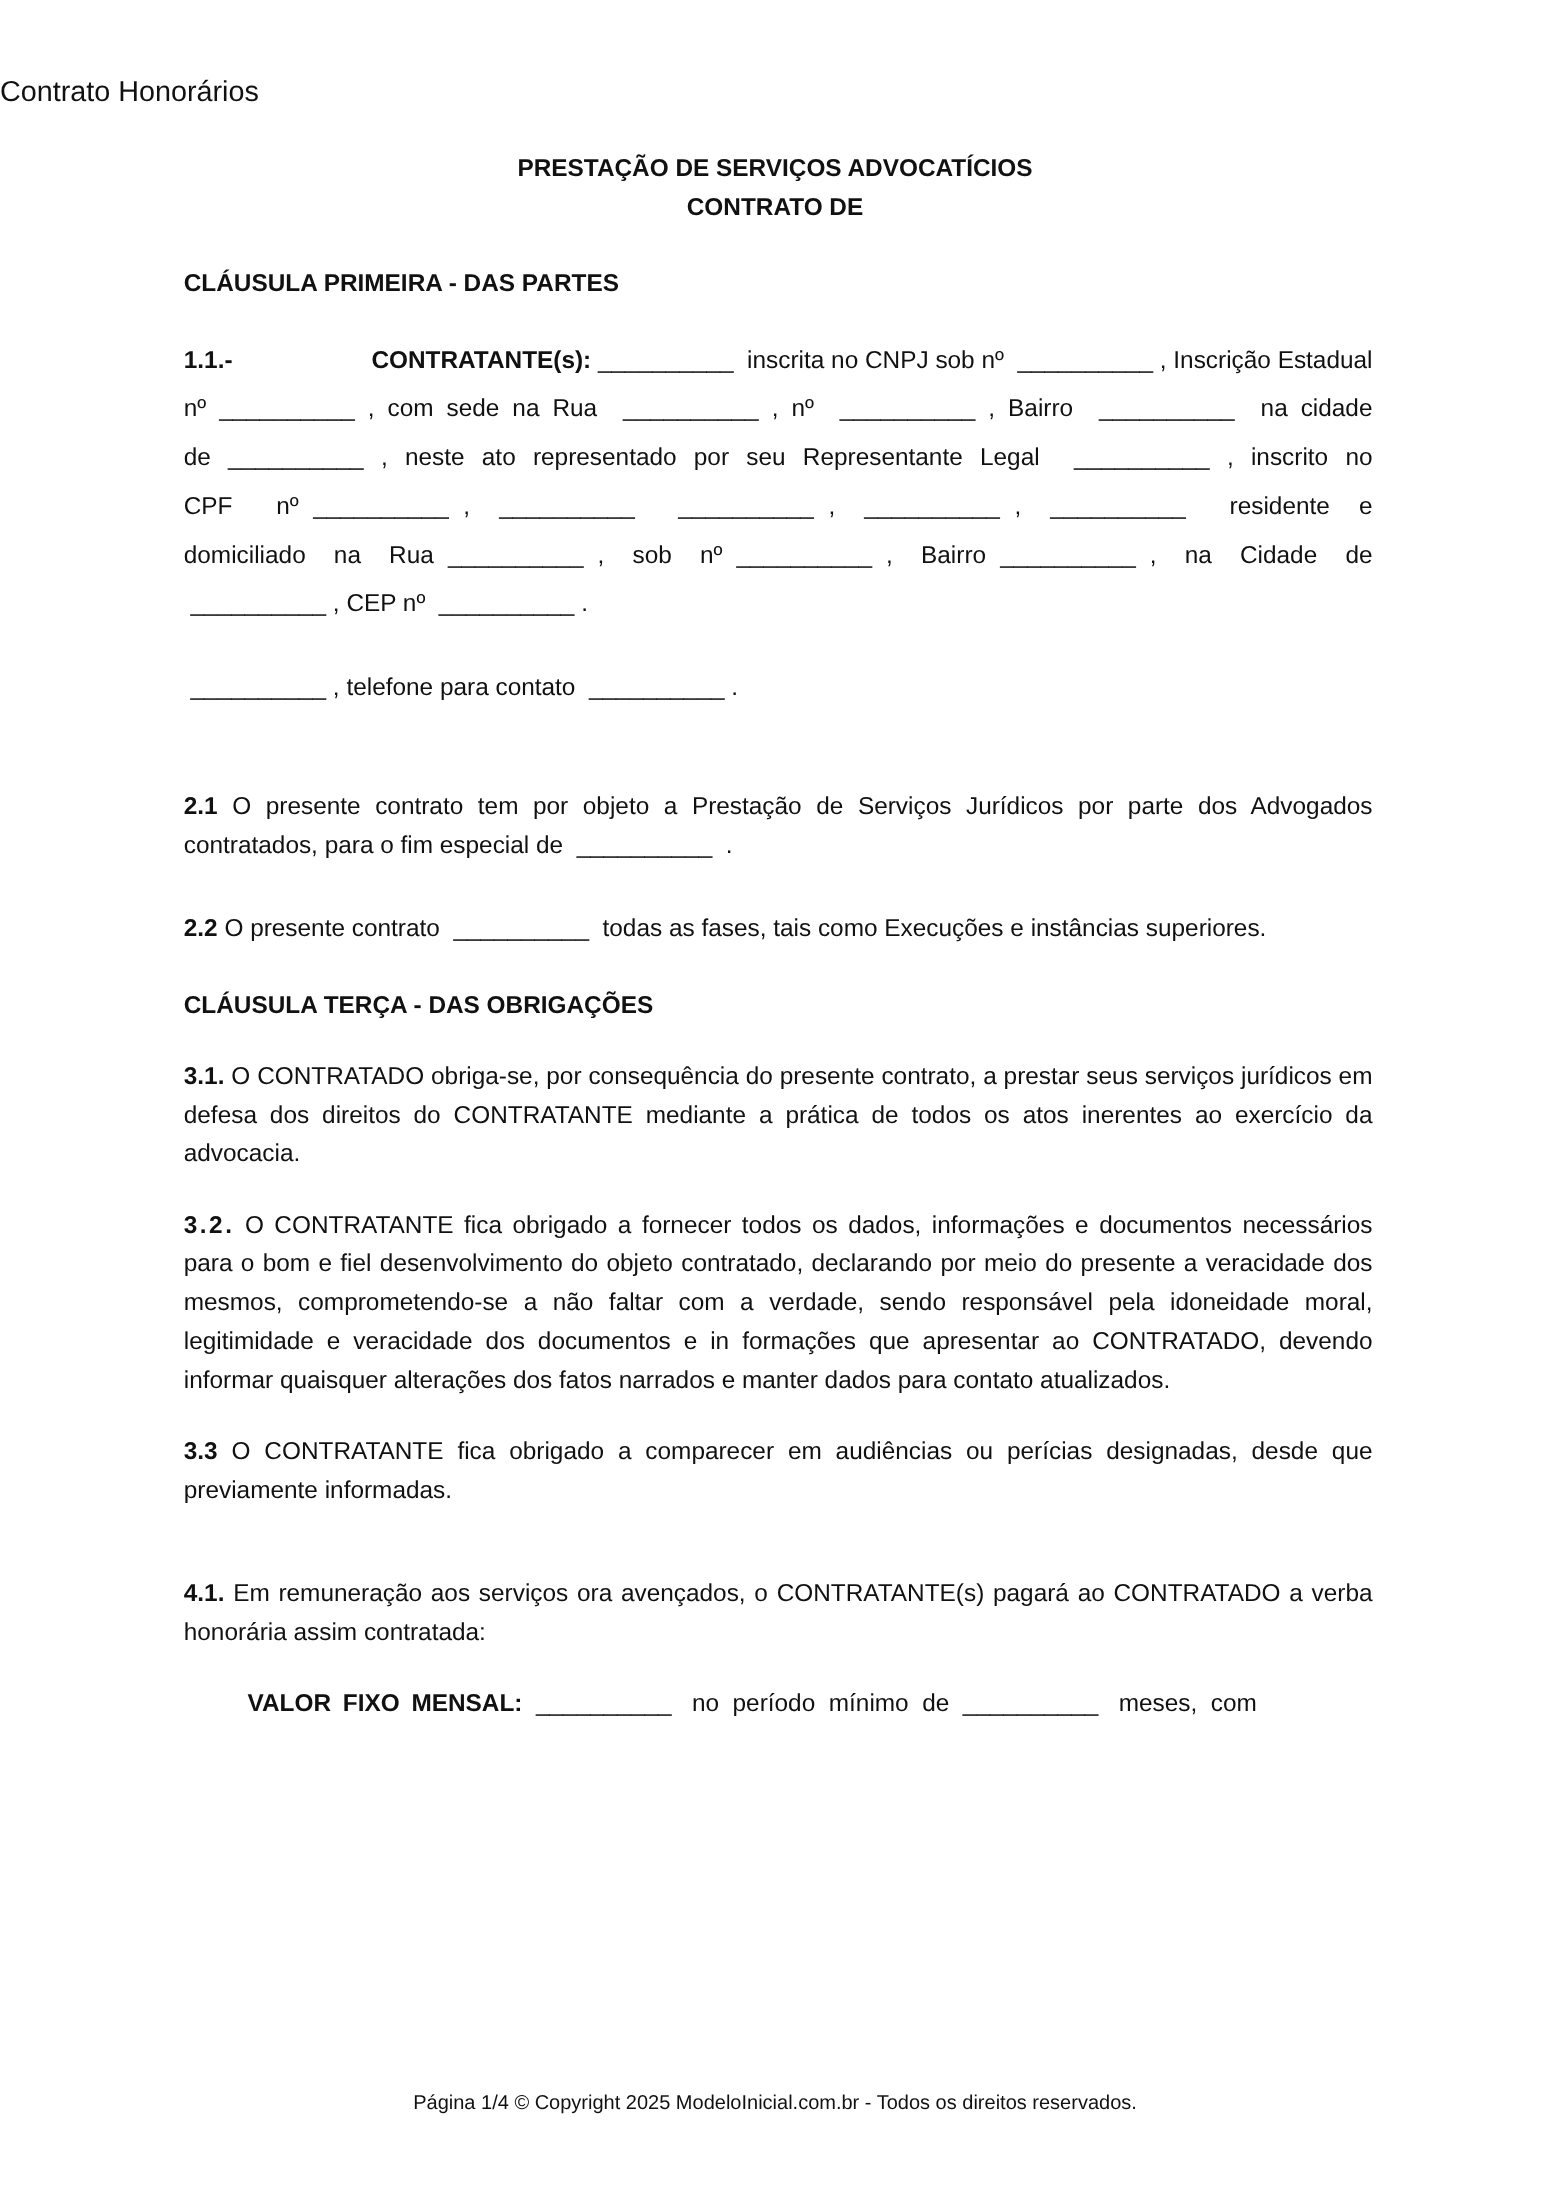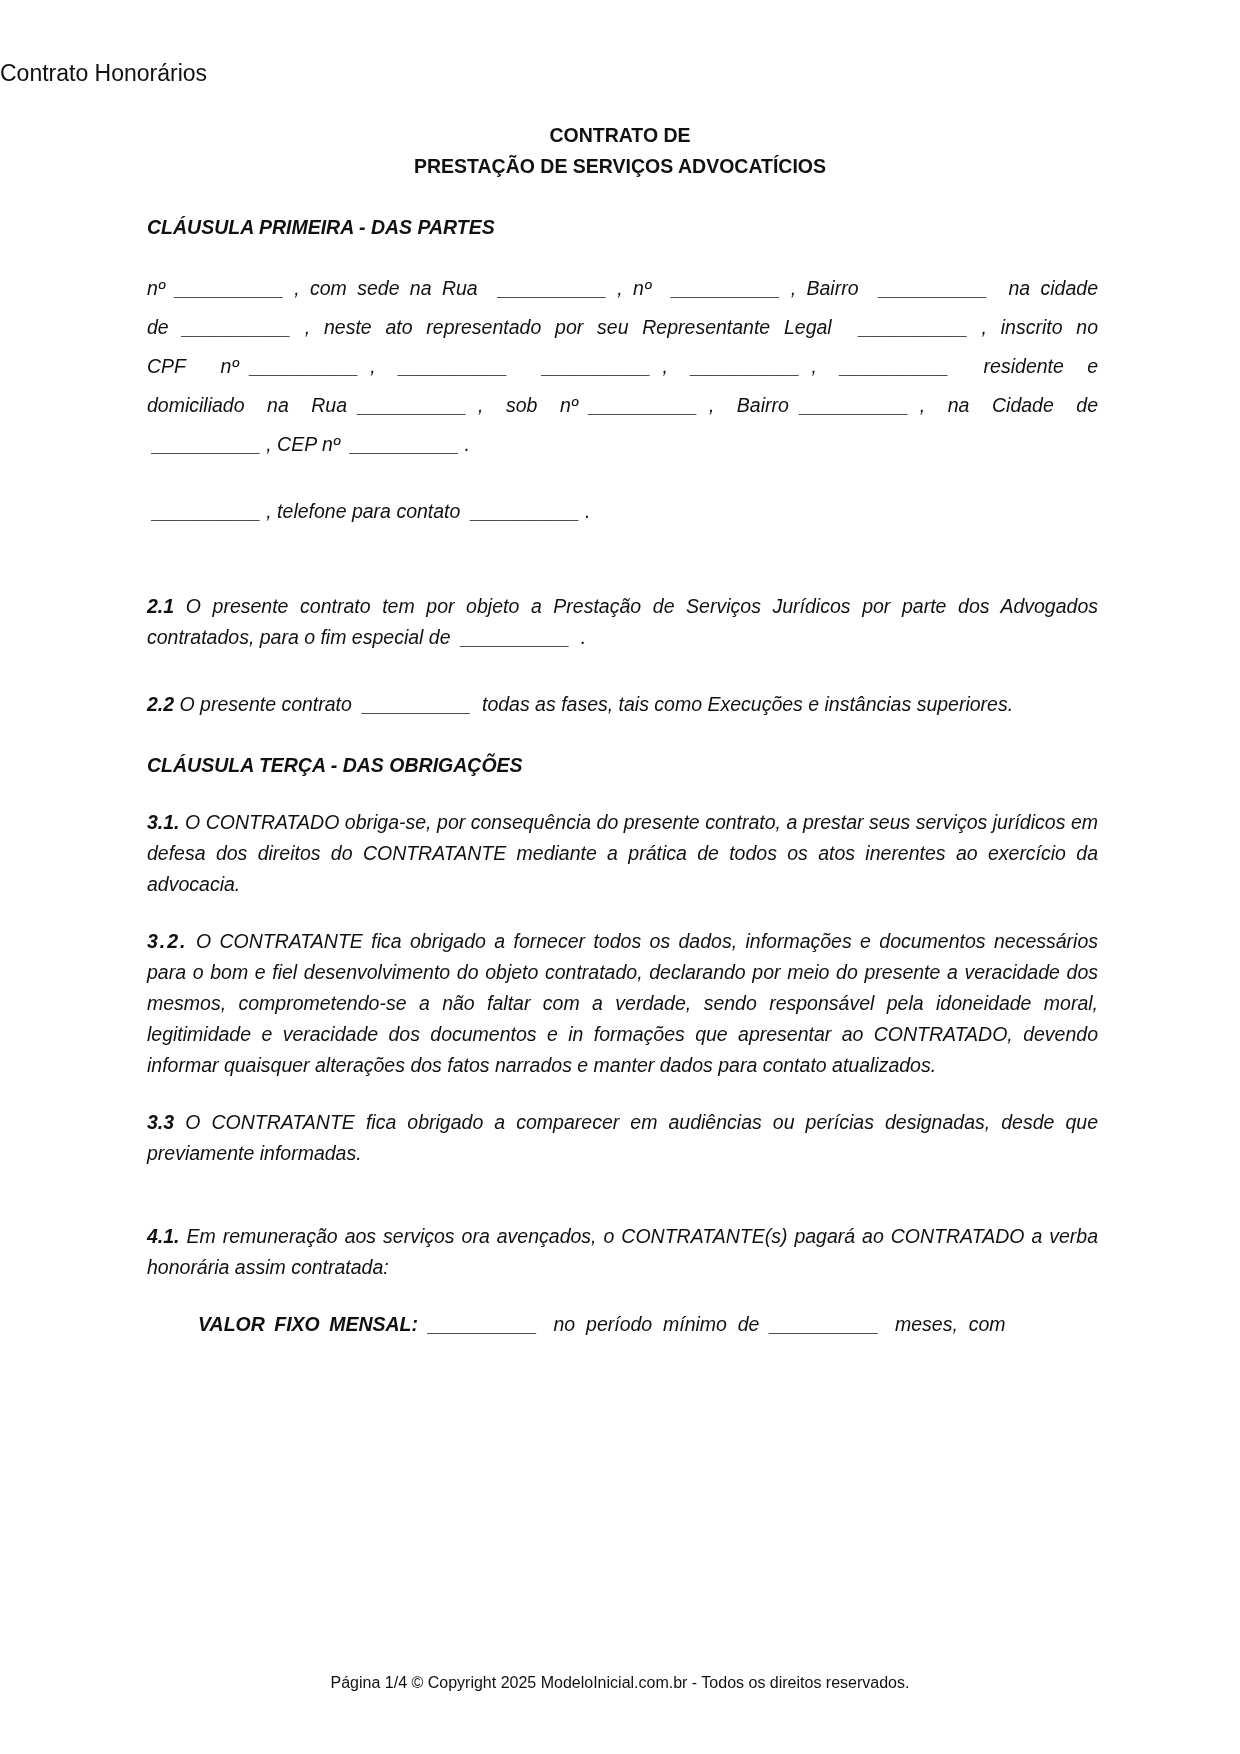--- a/index.html
+++ b/index.html
@@ -11,51 +11,52 @@
   .doc-header {
     position: absolute; top: 60px; left: 0; width: 1240px; 
     font-size: 23px; color: #111;
   }
   .doc-title {
     position: absolute; top: 120px; left: 0; width: 1240px; text-align: center;
     font-weight: bold; font-size: 19.5px; line-height: 31px;
   }
   .content {
     position: absolute; left: 147px; width: 951px; top: 212px;
-    font-size: 19.5px; line-height: 31px; font-style: italic;
+    font-size: 19.5px; line-height: 31px;
   }
   .heading { font-weight: bold; font-size: 19.5px; margin: 0; }
   .para { margin: 0; text-align: justify; }
   b { font-weight: bold; }
   .blank { display: inline-block; white-space: pre; }
   .footer {
     position: absolute; top: 1674px; left: 0; width: 1240px; text-align: center;
     font-size: 16px; color: #111;
   }
   .indent { padding-left: 51px; }
   .just { text-align: justify; text-align-last: justify; }
 </style>
 </head>
 <body>
 
 <div class="page">
 
   <div class="doc-header">Contrato Honorários</div>
 
   <div class="doc-title">
+    <div>PRESTAÇÃO DE SERVIÇOS ADVOCATÍCIOS</div>
     <div>CONTRATO DE</div>
-    <div>PRESTAÇÃO DE SERVIÇOS ADVOCATÍCIOS</div>
   </div>
 
   <div class="content">
 
     <p class="heading">CLÁUSULA PRIMEIRA - DAS PARTES</p>
 
     <div style="height:26px"></div>
     <div style="line-height:39px;">
+      <div class="just"><b>1.1.- CONTRATANTE(s):</b><span class="blank"> __________  inscrita no CNPJ sob nº  __________ , Inscrição Estadual</span></div>
       <div class="just" style="white-space:pre;">nº __________ , com sede na Rua  __________ , nº  __________ , Bairro  __________  na cidade</div>
       <div class="just" style="white-space:pre;">de __________ , neste ato representado por seu Representante Legal  __________ , inscrito no</div>
       <div class="just" style="white-space:pre;">CPF   nº __________ ,  __________   __________ ,  __________ ,  __________   residente  e</div>
       <div class="just" style="white-space:pre;">domiciliado  na  Rua __________ ,  sob  nº __________ ,  Bairro __________ ,  na  Cidade  de</div>
       <div style="white-space:pre;"> __________ , CEP nº  __________ .</div>
     </div>
 
     <div style="height:28px"></div>
     <div style="line-height:39px;">
       <div style="white-space:pre;"> __________ , telefone para contato  __________ .</div>

